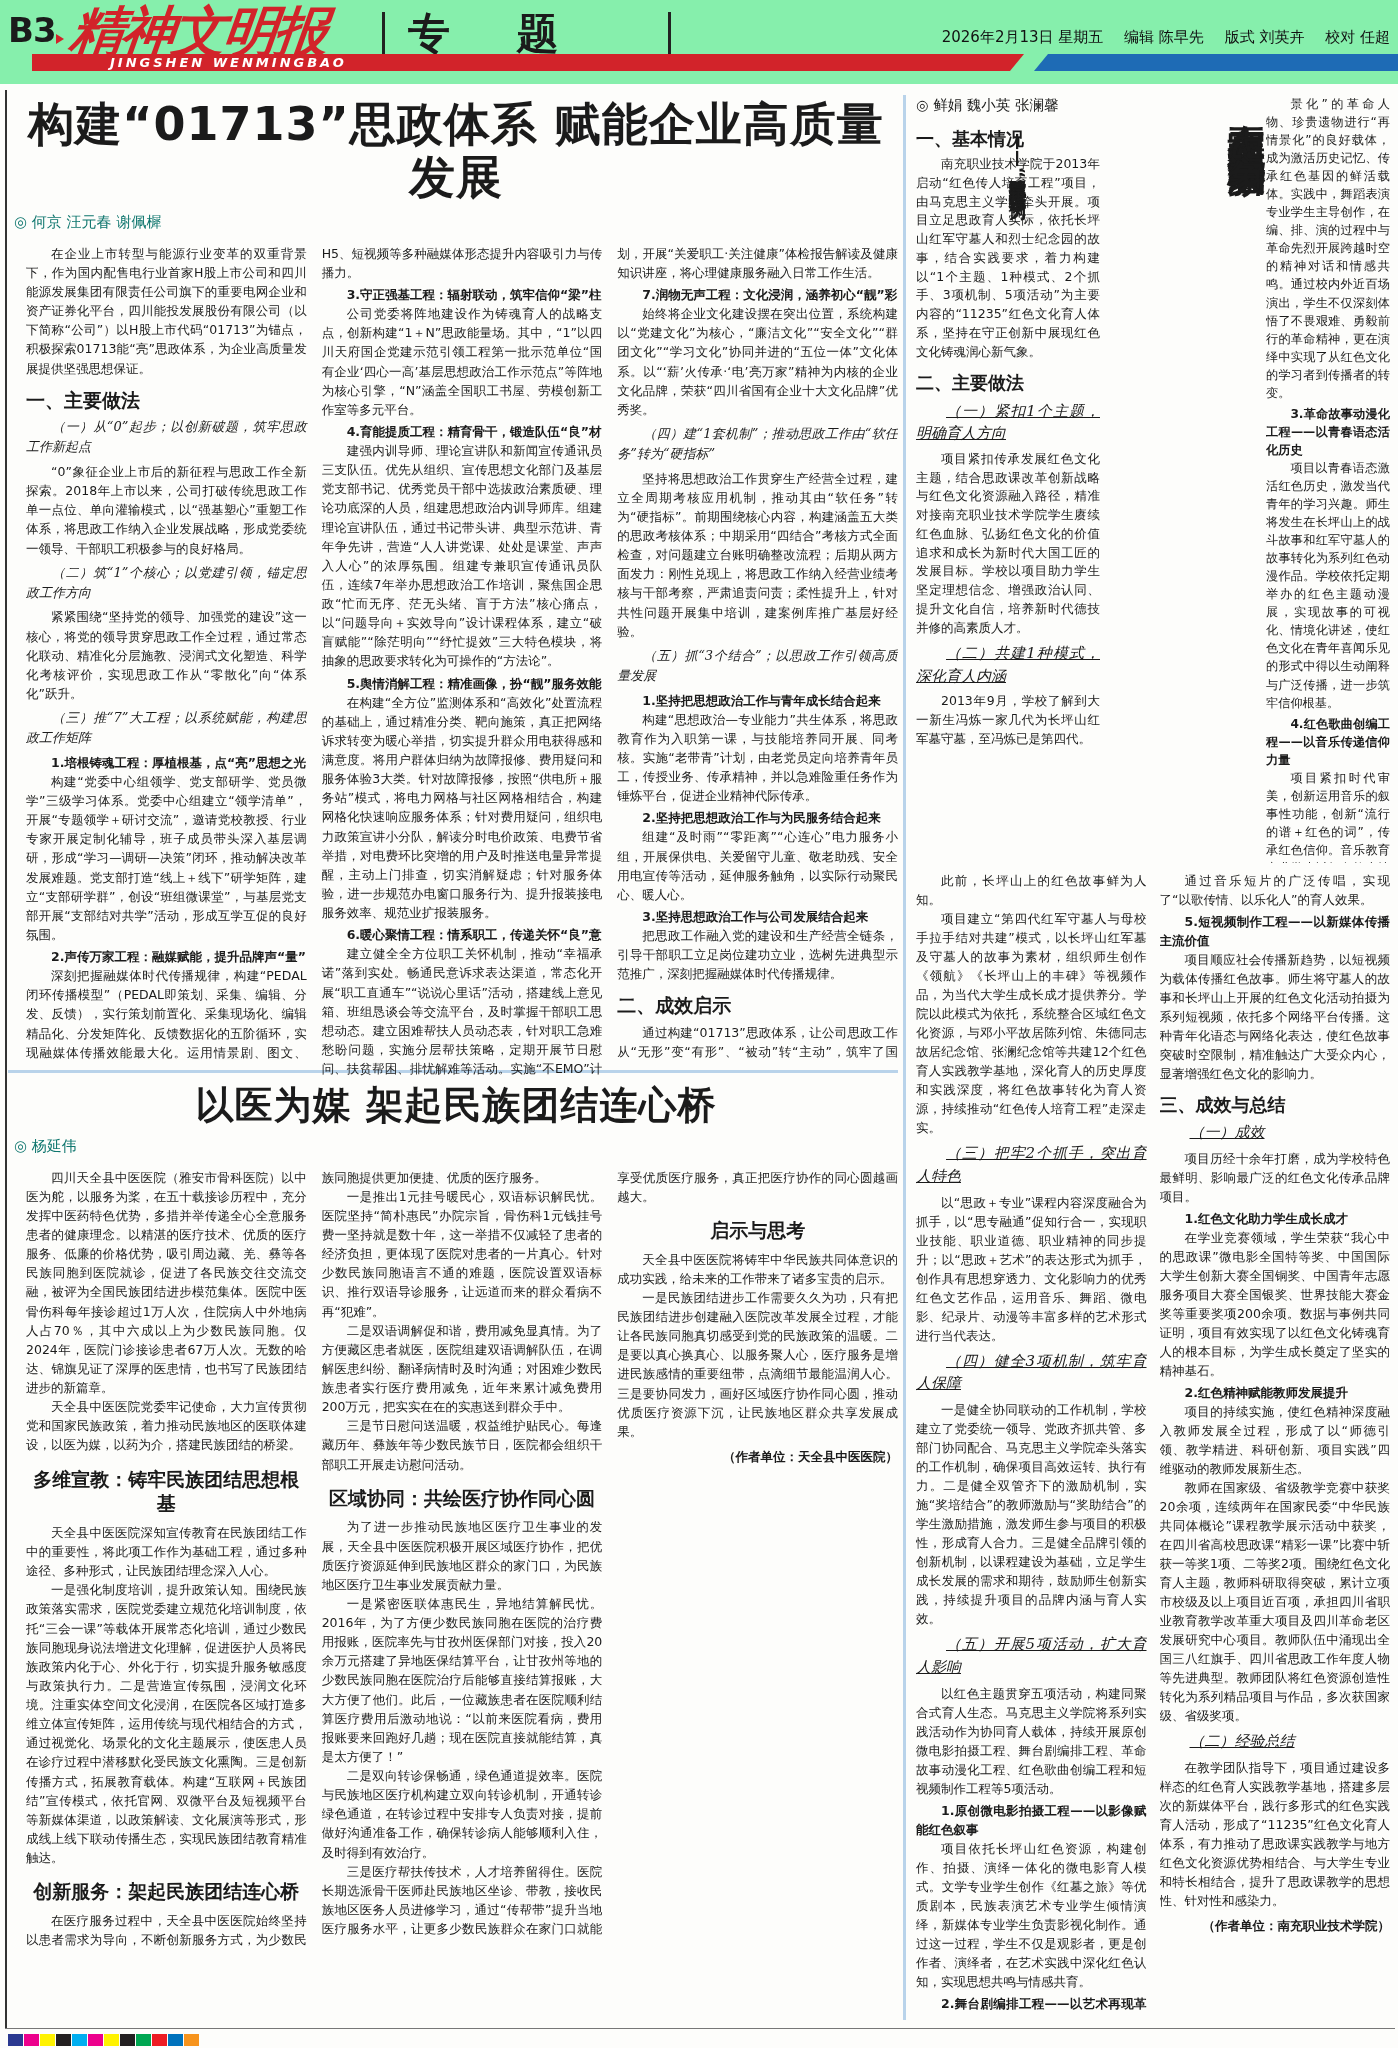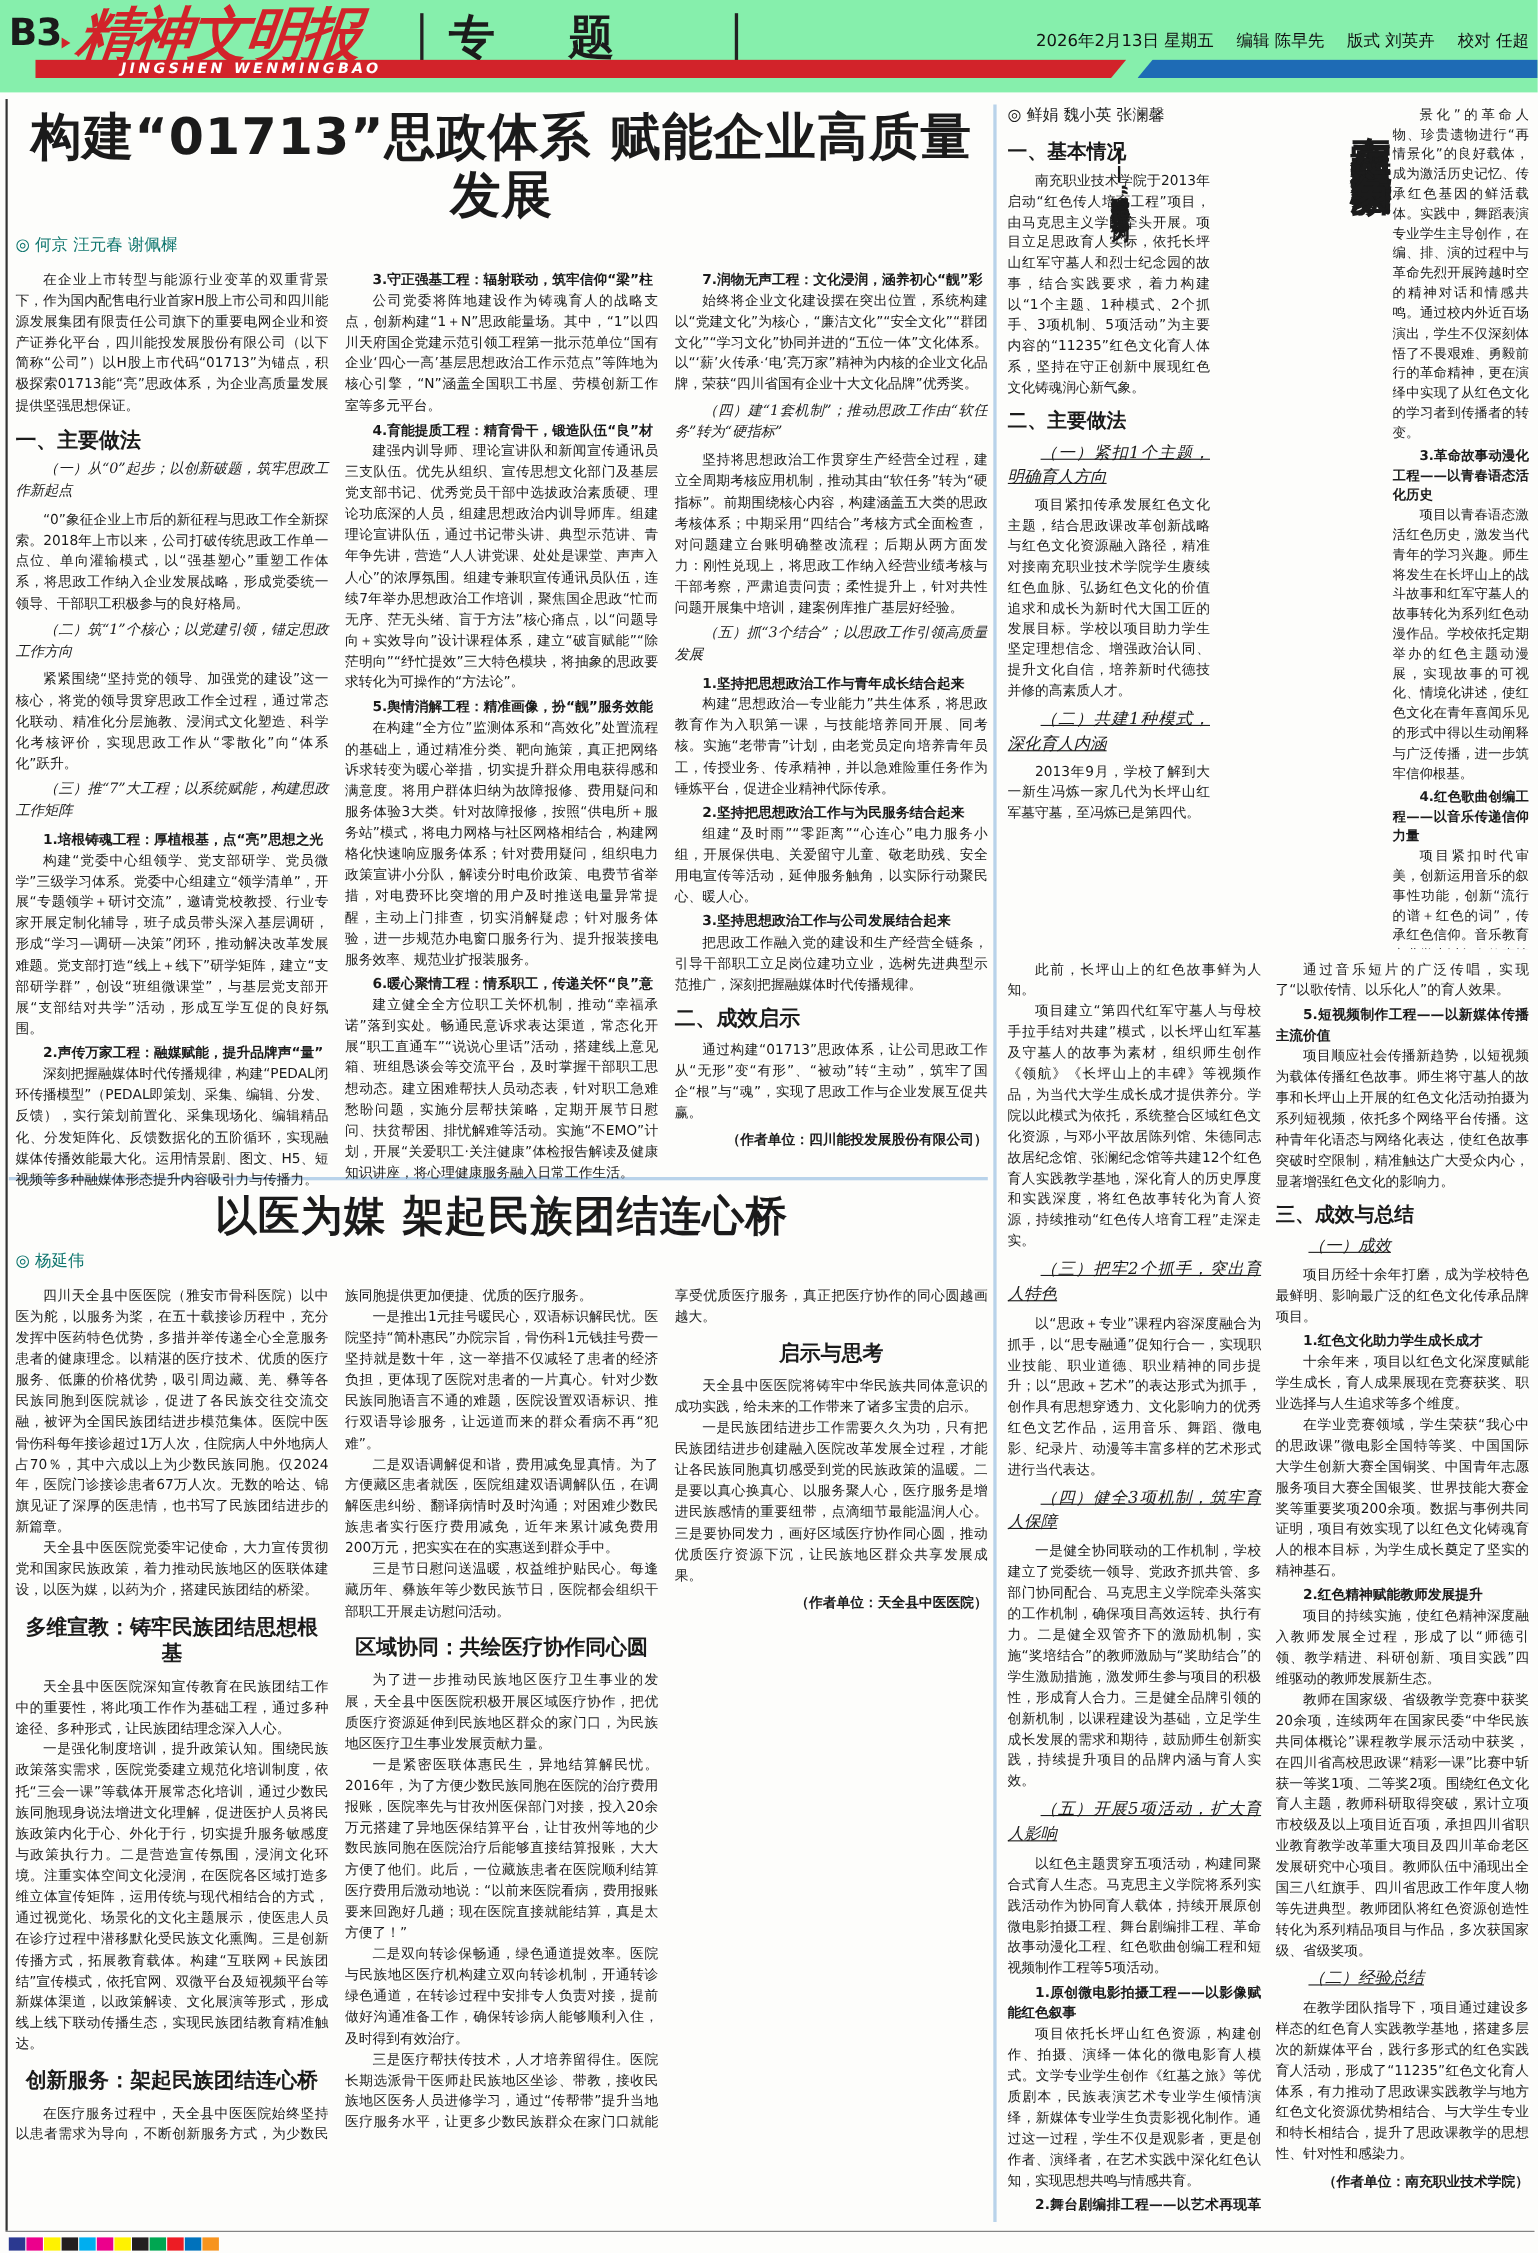--- a/index.html
+++ b/index.html
@@ -38,21 +38,21 @@
   .rule-left{position:absolute;left:5px;top:90px;width:2px;height:1938px;background:#333;}
   .rule-bottom{position:absolute;left:5px;top:2028px;width:1390px;height:1px;background:#777;}
   .rule-mid-v{position:absolute;left:903px;top:95px;width:3px;height:1925px;background:#b9d3ea;}
   .rule-art-h{position:absolute;left:8px;top:1070px;width:890px;height:3px;background:#b9d3ea;}
   
   .art{position:absolute;}
   .art-title{font-weight:900;text-align:center;line-height:1.15;letter-spacing:1px;}
   .byline{text-align:left;font-size:15px;margin-top:9px;color:#0f766e;}
   .news-cols{
     column-gap:15px;column-fill:auto;text-align:justify;
-    font-size:12.5px;line-height:1.53;overflow:hidden;
+    font-size:12.5px;line-height:1.53;overflow:hidden;margin-left:12px;
   }
   .t-p{margin:0;text-indent:2em;}
   .t-h1{margin:10px 0 5px;font-size:19px;font-weight:bold;text-indent:0;line-height:1.3;}
   .t-kai{
     margin:5px 0;text-indent:2em;font-size:13px;
     font-family:"DejaVu Serif","Liberation Serif",serif;font-style:italic;
   }
   .t-num{margin:3px 0 0;text-indent:2em;font-weight:bold;}
   .t-sub{margin:12px 0 7px;text-align:center;text-indent:0;font-size:19px;font-weight:bold;line-height:1.3;}
   .t-author{margin:6px 0 0;text-indent:0;text-align:right;font-weight:bold;}
@@ -220,21 +220,20 @@
         <p class="t-p">项目紧扣红色文化传承这一核心，以舞台剧创演为主要形式，通过艺术化手段对长坪山红色历史进行当代表达，展现革命精神。红色舞台剧是将“去情</p>
       </div>
     <div class="a3-colD">
         <p class="t-p">通过音乐短片的广泛传唱，实现了“以歌传情、以乐化人”的育人效果。</p>
         <p class="t-num">5.短视频制作工程——以新媒体传播主流价值</p>
         <p class="t-p">项目顺应社会传播新趋势，以短视频为载体传播红色故事。师生将守墓人的故事和长坪山上开展的红色文化活动拍摄为系列短视频，依托多个网络平台传播。这种青年化语态与网络化表达，使红色故事突破时空限制，精准触达广大受众内心，显著增强红色文化的影响力。</p>
         <p class="t-h1">三、成效与总结</p>
         <p class="t-kai">（一）成效</p>
         <p class="t-p">项目历经十余年打磨，成为学校特色最鲜明、影响最广泛的红色文化传承品牌项目。</p>
         <p class="t-num">1.红色文化助力学生成长成才</p>
-        <p class="t-p">十余年来，项目以红色文化深度赋能学生成长，育人成果展现在竞赛获奖、职业选择与人生追求等多个维度。</p>
         <p class="t-p">在学业竞赛领域，学生荣获“我心中的思政课”微电影全国特等奖、中国国际大学生创新大赛全国铜奖、中国青年志愿服务项目大赛全国银奖、世界技能大赛金奖等重要奖项200余项。数据与事例共同证明，项目有效实现了以红色文化铸魂育人的根本目标，为学生成长奠定了坚实的精神基石。</p>
         <p class="t-num">2.红色精神赋能教师发展提升</p>
         <p class="t-p">项目的持续实施，使红色精神深度融入教师发展全过程，形成了以“师德引领、教学精进、科研创新、项目实践”四维驱动的教师发展新生态。</p>
         <p class="t-p">教师在国家级、省级教学竞赛中获奖20余项，连续两年在国家民委“中华民族共同体概论”课程教学展示活动中获奖，在四川省高校思政课“精彩一课”比赛中斩获一等奖1项、二等奖2项。围绕红色文化育人主题，教师科研取得突破，累计立项市校级及以上项目近百项，承担四川省职业教育教学改革重大项目及四川革命老区发展研究中心项目。教师队伍中涌现出全国三八红旗手、四川省思政工作年度人物等先进典型。教师团队将红色资源创造性转化为系列精品项目与作品，多次获国家级、省级奖项。</p>
         <p class="t-kai">（二）经验总结</p>
         <p class="t-p">在教学团队指导下，项目通过建设多样态的红色育人实践教学基地，搭建多层次的新媒体平台，践行多形式的红色实践育人活动，形成了“11235”红色文化育人体系，有力推动了思政课实践教学与地方红色文化资源优势相结合、与大学生专业和特长相结合，提升了思政课教学的思想性、针对性和感染力。</p>
         <p class="t-author">（作者单位：南充职业技术学院）</p>
       </div>
   </div>
 </div>

